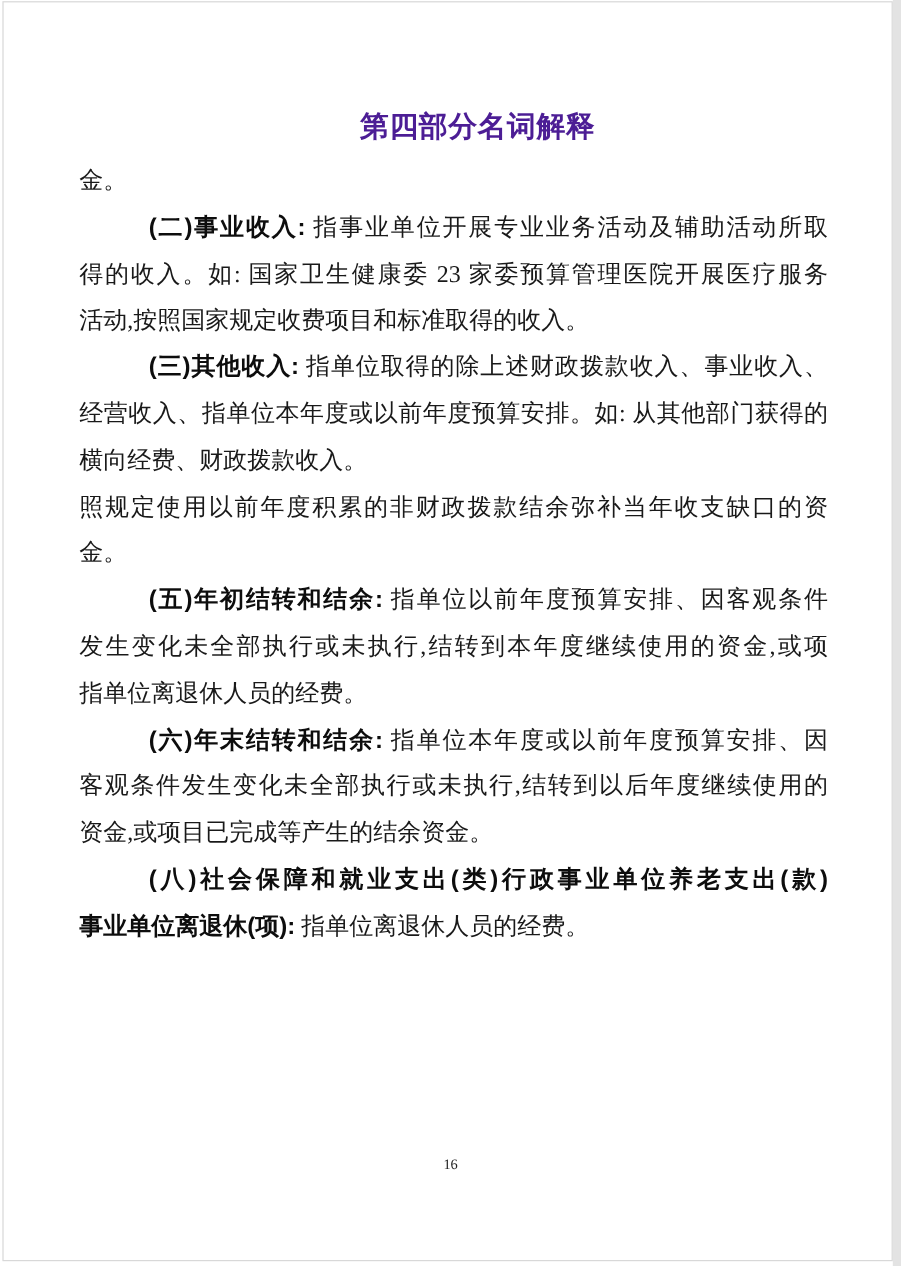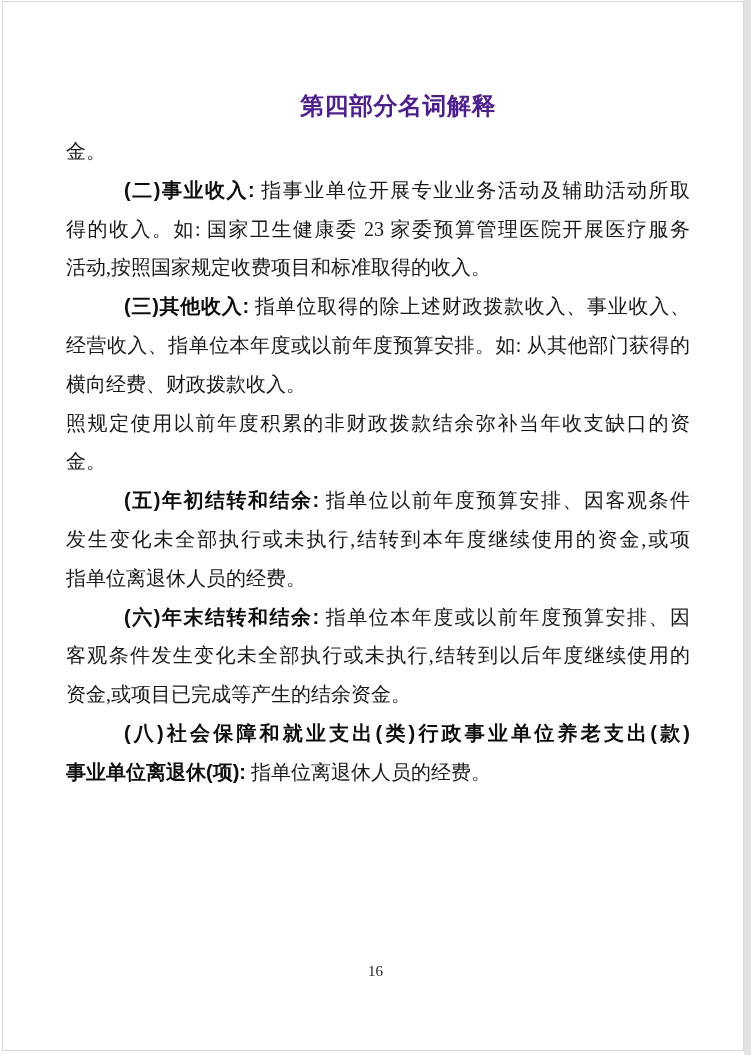--- a/index.html
+++ b/index.html
@@ -56,21 +56,21 @@
   .term {
     font-weight: bold;
     font-family: "Liberation Sans", "DejaVu Sans", sans-serif;
     color: #0d0d0d;
   }
   .page-number {
     position: absolute;
     left: 0; top: 963px; width: 751px;
     text-align: center;
     font-family: "Liberation Serif", "DejaVu Serif", serif;
-    font-size: 15px;
+    font-size: 12px;
     color: #222222;
   }
 </style>
 </head>
 <body>
 
 <div class="canvas">
   <div class="edge-strip"></div>
   <div class="page-frame">
     <h1 class="page-title">第四部分名词解释</h1>

